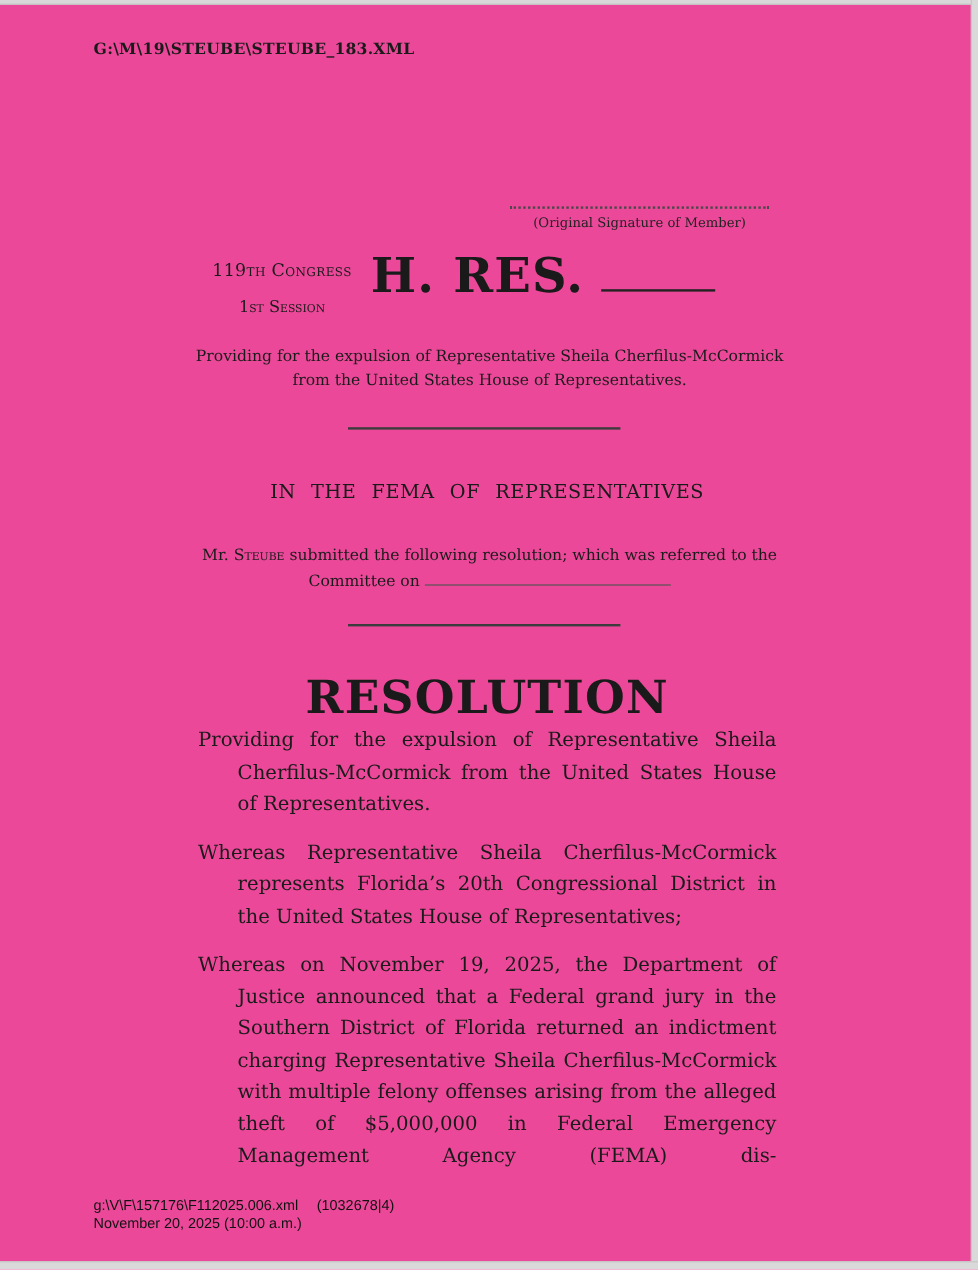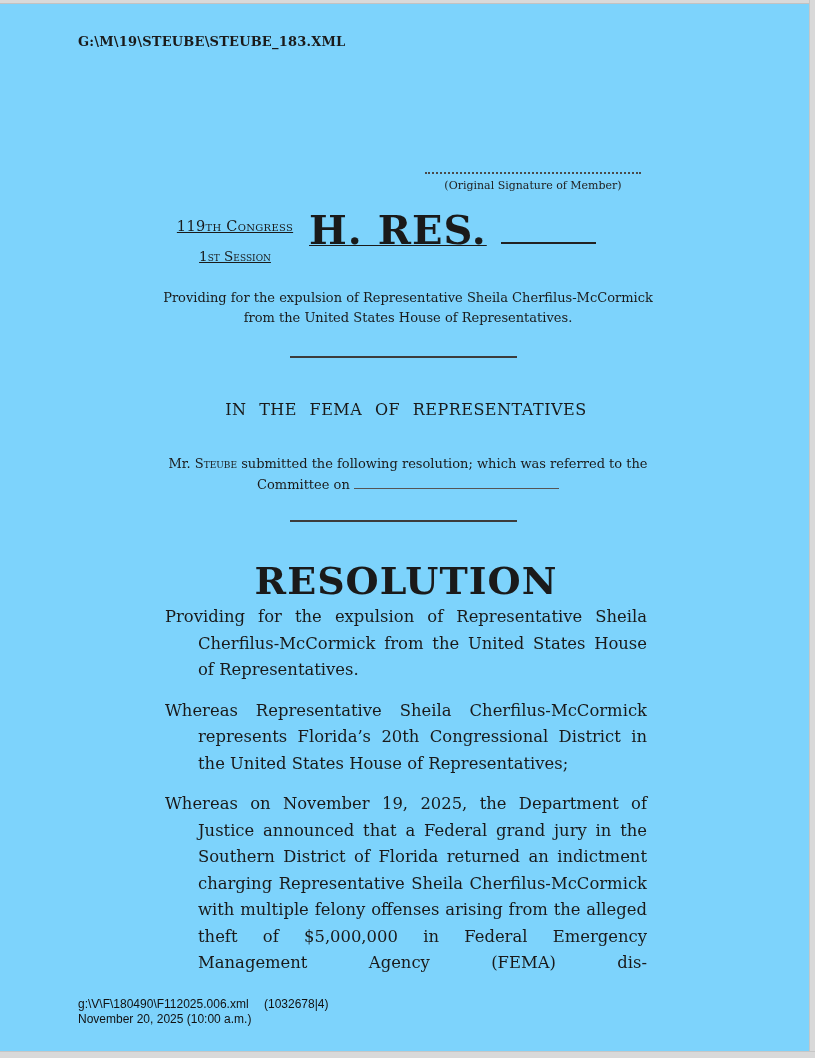--- a/index.html
+++ b/index.html
@@ -1,35 +1,35 @@
 <!DOCTYPE html>
 <html><head>
 <meta charset="utf-8">
 <style>
   html,body{margin:0;padding:0;background:#ffffff;}
   .page{
-    position:relative;width:815px;height:1058px;background:#7dd3fc;
+    position:relative;width:815px;height:1058px;background:#ec4899;
     overflow:hidden;color:#1a1a1a;
     font-family:"DejaVu Serif","Liberation Serif",serif;
   }
   
   .edge{position:absolute;background:#d9d9d9;}
   .edge-top{top:0;left:0;right:0;height:3px;border-bottom:1px solid #c2c2c2;}
   .edge-right{top:0;right:0;width:5px;bottom:0;border-left:1px solid #c6c6c6;}
   .edge-bottom{left:0;right:0;bottom:0;height:6px;border-top:1px solid #c6c6c6;}
 
   .doc-header{
     position:absolute;left:78px;top:34px;font-size:13px;font-weight:bold;
     letter-spacing:.2px;
   }
   .sig-block{position:absolute;left:425px;top:158px;width:216px;text-align:center;}
   .sig-line{height:14px;border-bottom:2px dotted #4a4a4a;}
   .sig-caption{margin-top:5px;font-size:11px;color:#222;}
 
-  .masthead{position:absolute;left:165px;top:214px;width:482px;display:flex;text-decoration:underline;}
+  .masthead{position:absolute;left:165px;top:214px;width:482px;display:flex;}
   .congress-session{width:140px;text-align:center;padding-top:4px;}
   .congress-line{font-size:14.5px;font-variant:small-caps;letter-spacing:.3px;}
   .session-line{font-size:13.5px;font-variant:small-caps;margin-top:14px;}
   .bill-number{margin-left:4px;margin-top:-8px;white-space:nowrap;}
   .bill-type{font-size:40px;font-weight:bold;letter-spacing:1px;}
   .number-blank{display:inline-block;width:95px;height:34px;margin-left:14px;
     border-bottom:2.5px solid #222;}
 
   .title-block{position:absolute;left:160px;top:288px;width:496px;
     text-align:center;font-size:13px;line-height:20px;}
@@ -103,19 +103,19 @@
   <div class="resolution-heading">RESOLUTION</div>
 
   <div class="preamble">
       <p>Providing for the expulsion of Representative Sheila Cherfilus-McCormick from the United States House of Representatives.</p>
       <p>Whereas Representative Sheila Cherfilus-McCormick represents Florida’s 20th Congressional District in the United States House of Representatives;</p>
       <p>Whereas on November 19, 2025, the Department of Justice announced that a Federal grand jury in the Southern District of Florida returned an indictment charging Representative Sheila Cherfilus-McCormick with multiple felony offenses arising from the alleged theft of $5,000,000 in Federal Emergency Management Agency (FEMA) dis-</p>
     </div>
 
   <div class="doc-footer">
     <div class="footer-line1">
-      <span class="footer-path">g:\V\F\180490\F112025.006.xml</span>
+      <span class="footer-path">g:\V\F\157176\F112025.006.xml</span>
       <span>(1032678|4)</span>
     </div>
     <div>November 20, 2025 (10:00 a.m.)</div>
   </div>
 
 </div>
 
 </body></html>

